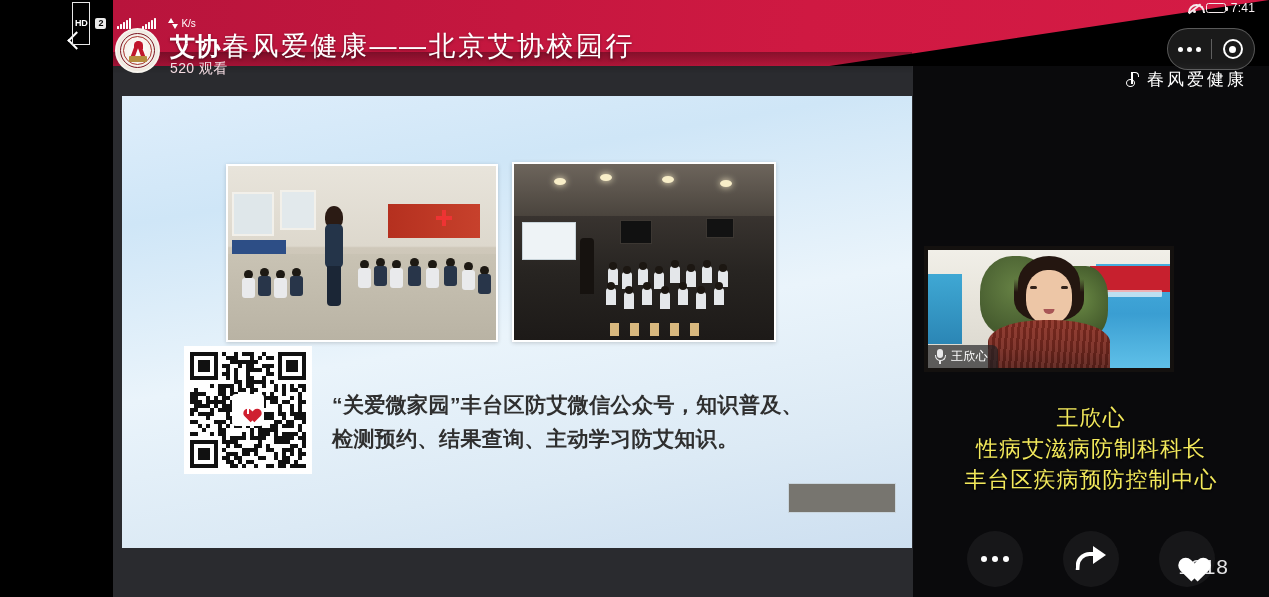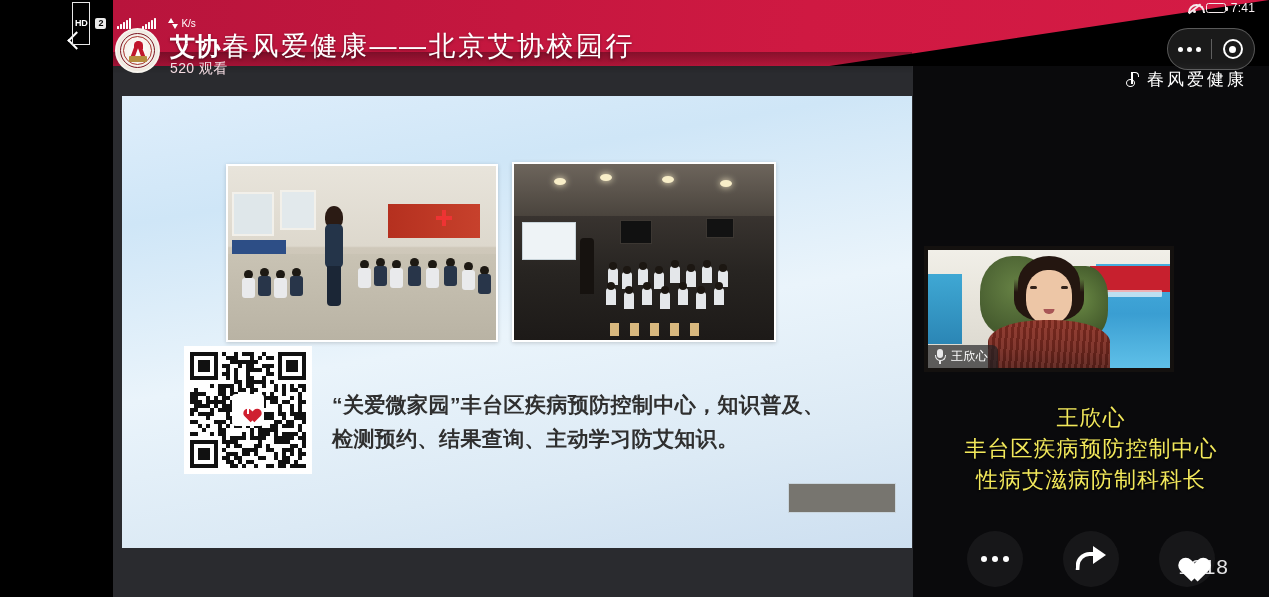--- a/index.html
+++ b/index.html
@@ -788,21 +788,21 @@
             <div style="position: absolute; background: rgb(17, 17, 17); left: 88px; top: 112px; width: 4px; height: 4px;"></div>
             <div style="position: absolute; background: rgb(17, 17, 17); left: 92px; top: 112px; width: 4px; height: 4px;"></div>
             <div style="position: absolute; background: rgb(17, 17, 17); left: 100px; top: 112px; width: 4px; height: 4px;"></div>
             <div style="position: absolute; background: rgb(17, 17, 17); left: 104px; top: 112px; width: 4px; height: 4px;"></div>
             <div style="position: absolute; background: rgb(17, 17, 17); left: 108px; top: 112px; width: 4px; height: 4px;"></div>
             <div style="position: absolute; background: rgb(17, 17, 17); left: 112px; top: 112px; width: 4px; height: 4px;"></div>
           </div>
       </div>
 
       <div class="slide-body">
-        <div>“关爱微家园”丰台区疾病预防控制中心，知识普及、</div>
+        <div>“关爱微家园”丰台区防艾微信公众号，知识普及、</div>
         <div>检测预约、结果查询、主动学习防艾知识。</div>
       </div>
 
       <div class="gray-box"></div>
     </div>
   </div>
 
 
   <div class="rpanel">
     <div class="video-card">
@@ -827,22 +827,22 @@
               <div class="mic-arc"></div>
               <div class="mic-stem"></div>
           </div>
           <span>王欣心</span>
         </div>
       </div>
     </div>
 
     <div class="pinfo">
       <div>王欣心</div>
+      <div>性病艾滋病防制科科长</div>
       <div>丰台区疾病预防控制中心</div>
-      <div>性病艾滋病防制科科长</div>
     </div>
 
     <div class="count">1318</div>
 
     <div class="actions">
       <div class="act">
         <div class="act-more">
             <i></i>
             <i></i>
             <i></i>

